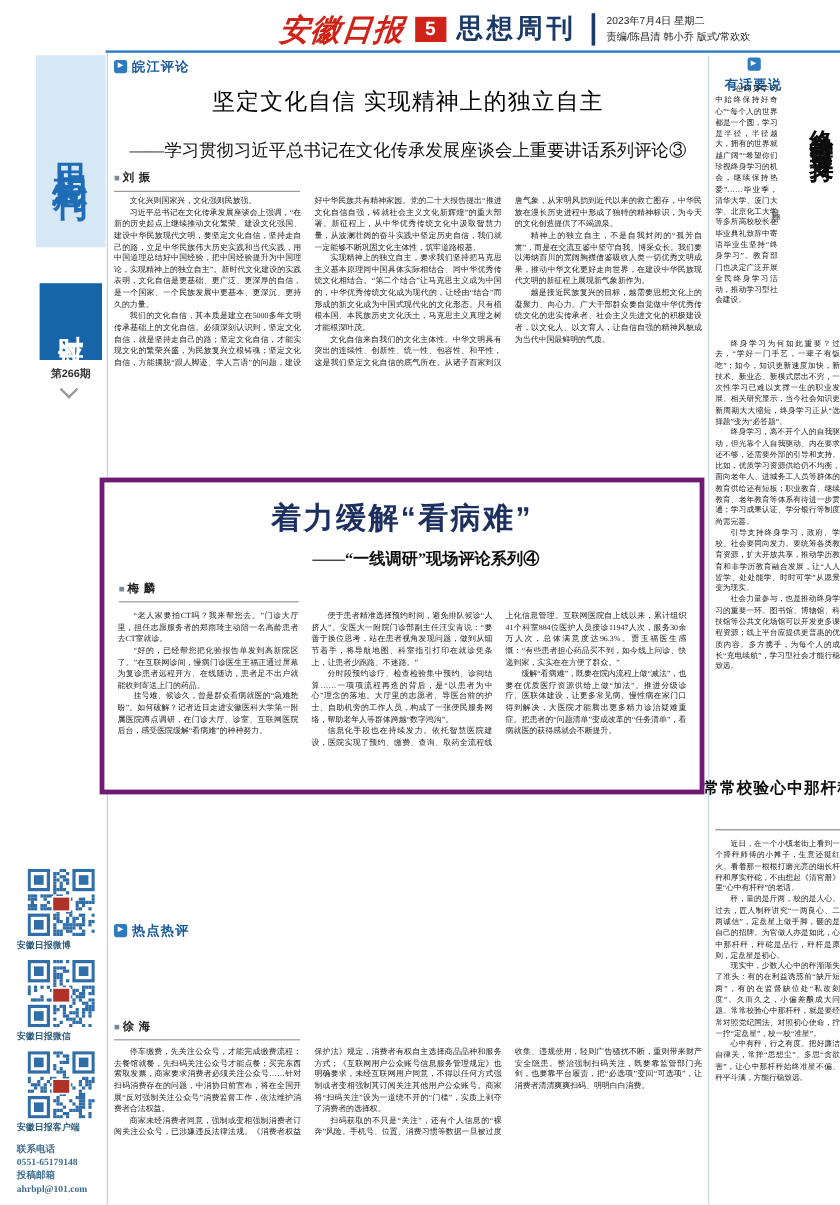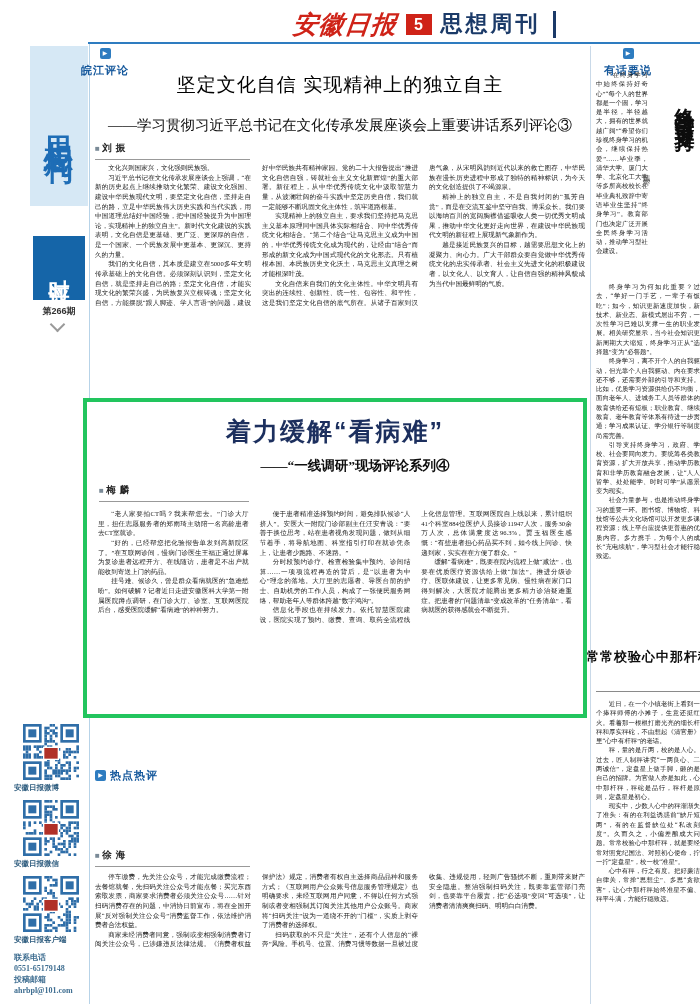--- a/index.html
+++ b/index.html
@@ -49,21 +49,21 @@
                  font-weight:normal;color:#0d0d0d;white-space:nowrap;}
   .byline{font-size:9.5px;font-weight:bold;color:#222;border-bottom:1px solid #999;padding-bottom:4px;}
   .byl-sq{color:#7a8a97;font-size:8px;}
   .byl-name{letter-spacing:4px;}
   .lead-byline{position:absolute;left:95px;top:142px;width:155px;}
   .body-cols{columns:3;column-gap:11px;font-size:6.6px;line-height:1.46;text-align:justify;
              color:#1a1a1a;overflow:hidden;}
   .body-cols p,.rc-text p{margin:0;text-indent:2em;}
   .lead-body{position:absolute;left:95px;top:163px;width:490px;height:232px;}
   
-  .red-box{position:absolute;left:83px;top:398px;width:504px;height:320px;border:4px solid #22c55e;
+  .red-box{position:absolute;left:83px;top:398px;width:504px;height:264px;border:4px solid #701a75;
            background:#fff;box-sizing:border-box;z-index:2;}
   .box-title{margin-top:13px;text-align:center;font-size:25px;font-weight:900;color:#1c2f5e;
              letter-spacing:2px;font-family:"Liberation Sans",sans-serif;}
   .box-subtitle{margin-top:9px;text-align:center;font-size:13.5px;font-weight:bold;color:#0d0d0d;padding-left:40px;}
   .box-byline{margin:9px 0 0 12px;width:150px;}
   .box-body{margin:7px 11px 0;height:238px;}
   
   .hot-title{position:absolute;left:95px;top:799px;width:490px;text-align:center;font-size:26px;
              font-weight:900;color:#000;letter-spacing:1px;font-family:"Liberation Sans",sans-serif;white-space:nowrap;}
   .hot-byline{position:absolute;left:95px;top:849px;width:155px;}
@@ -86,20 +86,24 @@
 </head>
 <body>
 
 <div id="page">
 
   <div class="masthead">
     <span class="paper-name">安徽日报</span>
     <span class="page-num">5</span>
     <span class="edition">思想周刊</span>
     <span class="head-divider"></span>
+    <span class="head-meta">
+      <span>2023年7月4日 星期二</span><br>
+      <span>责编/陈昌清 韩小乔  版式/常欢欢</span>
+    </span>
   </div>
   <div class="top-rule"></div>
   <div class="side-line"></div>
   <div class="col-line"></div>
 
   <div class="weekly-box">
     <span class="v-chars">思想周刊</span>
   </div>
   <div class="shiping-box">
     <span class="v-chars">时评</span>
@@ -492,21 +496,21 @@
         </svg></div>
     <div class="qr-label">安徽日报客户端</div>
     <div class="contact">
       <span>联系电话</span><br>
       <span>0551-65179148</span><br>
       <span>投稿邮箱</span><br>
       <span>ahrbpl@101.com</span>
     </div>
   </div>
 
-  <div class="section-label" style="left:81px;top:48px;flex-direction:column;">
+  <div class="section-label" style="left:95px;top:48px;">
     <span class="arrow-icon">▶</span>
     <span class="lbl">皖江评论</span>
   </div>
   <h1 class="lead-title" style="margin:0;">坚定文化自信 实现精神上的独立自主</h1>
   <div class="lead-subtitle">——学习贯彻习近平总书记在文化传承发展座谈会上重要讲话系列评论③</div>
   <div class="byline lead-byline">
     <span class="byl-sq">■</span>
     <span class="byl-name">刘振</span>
   </div>
   <div class="body-cols lead-body">

